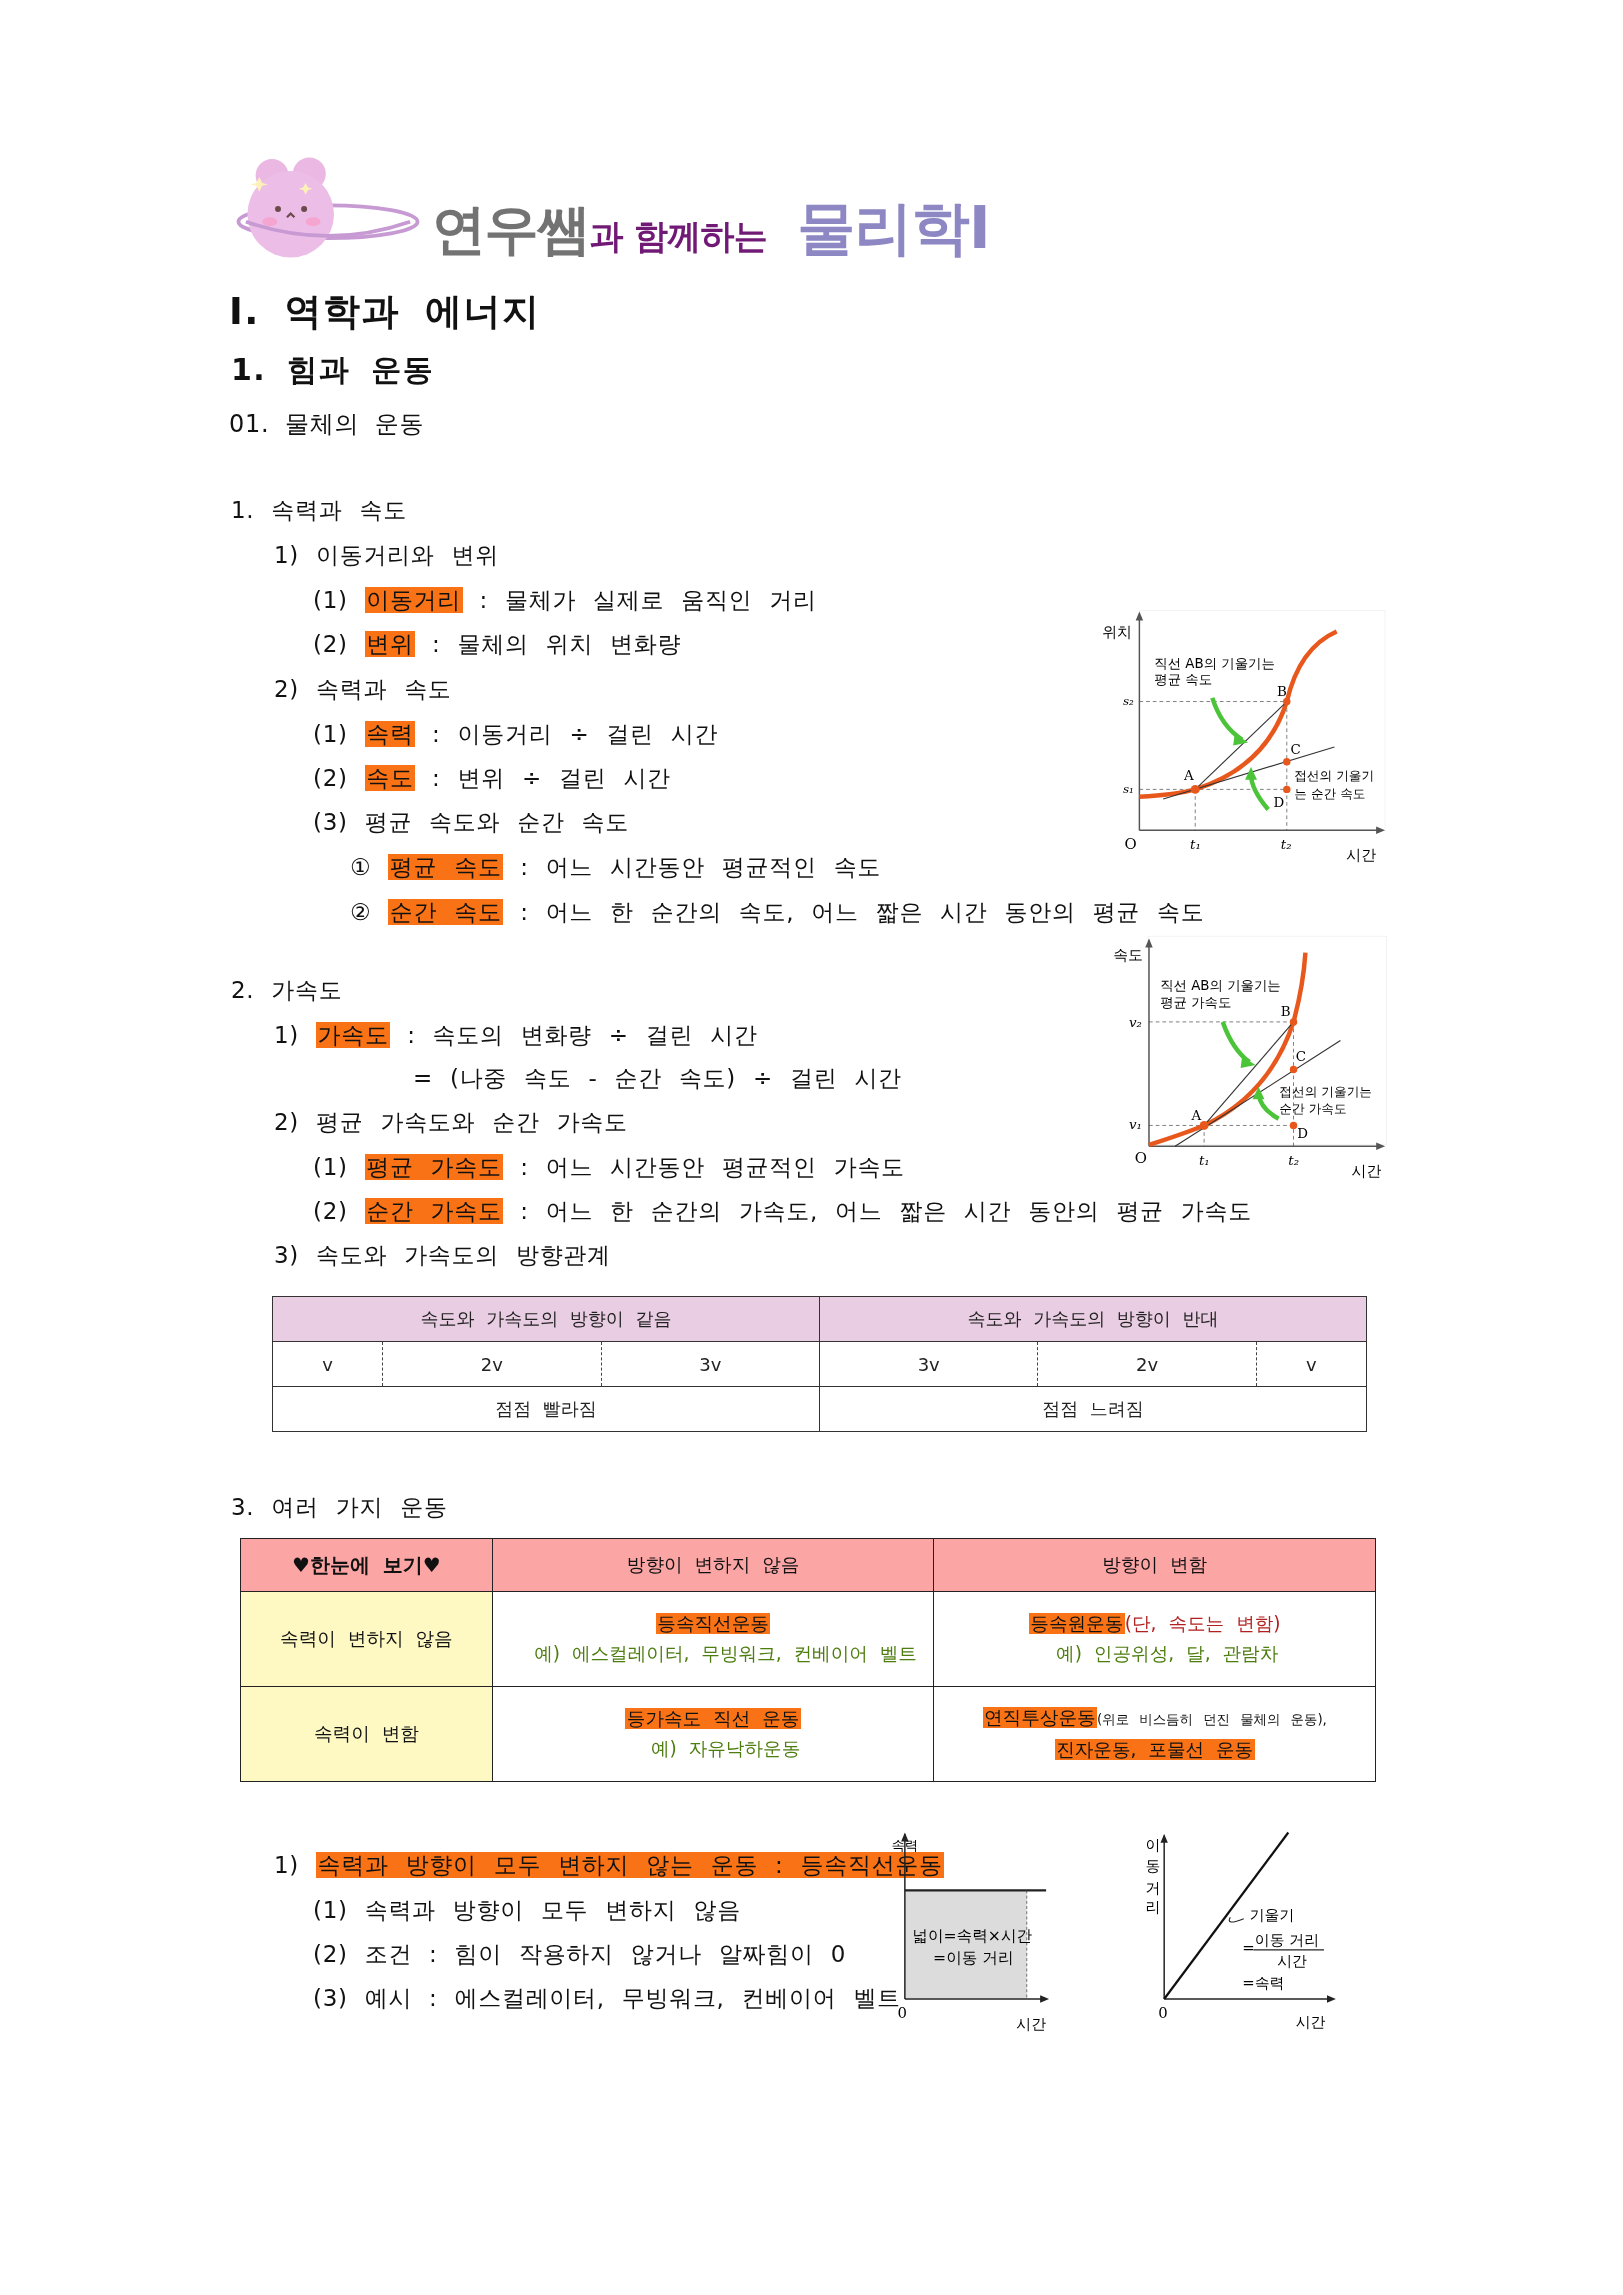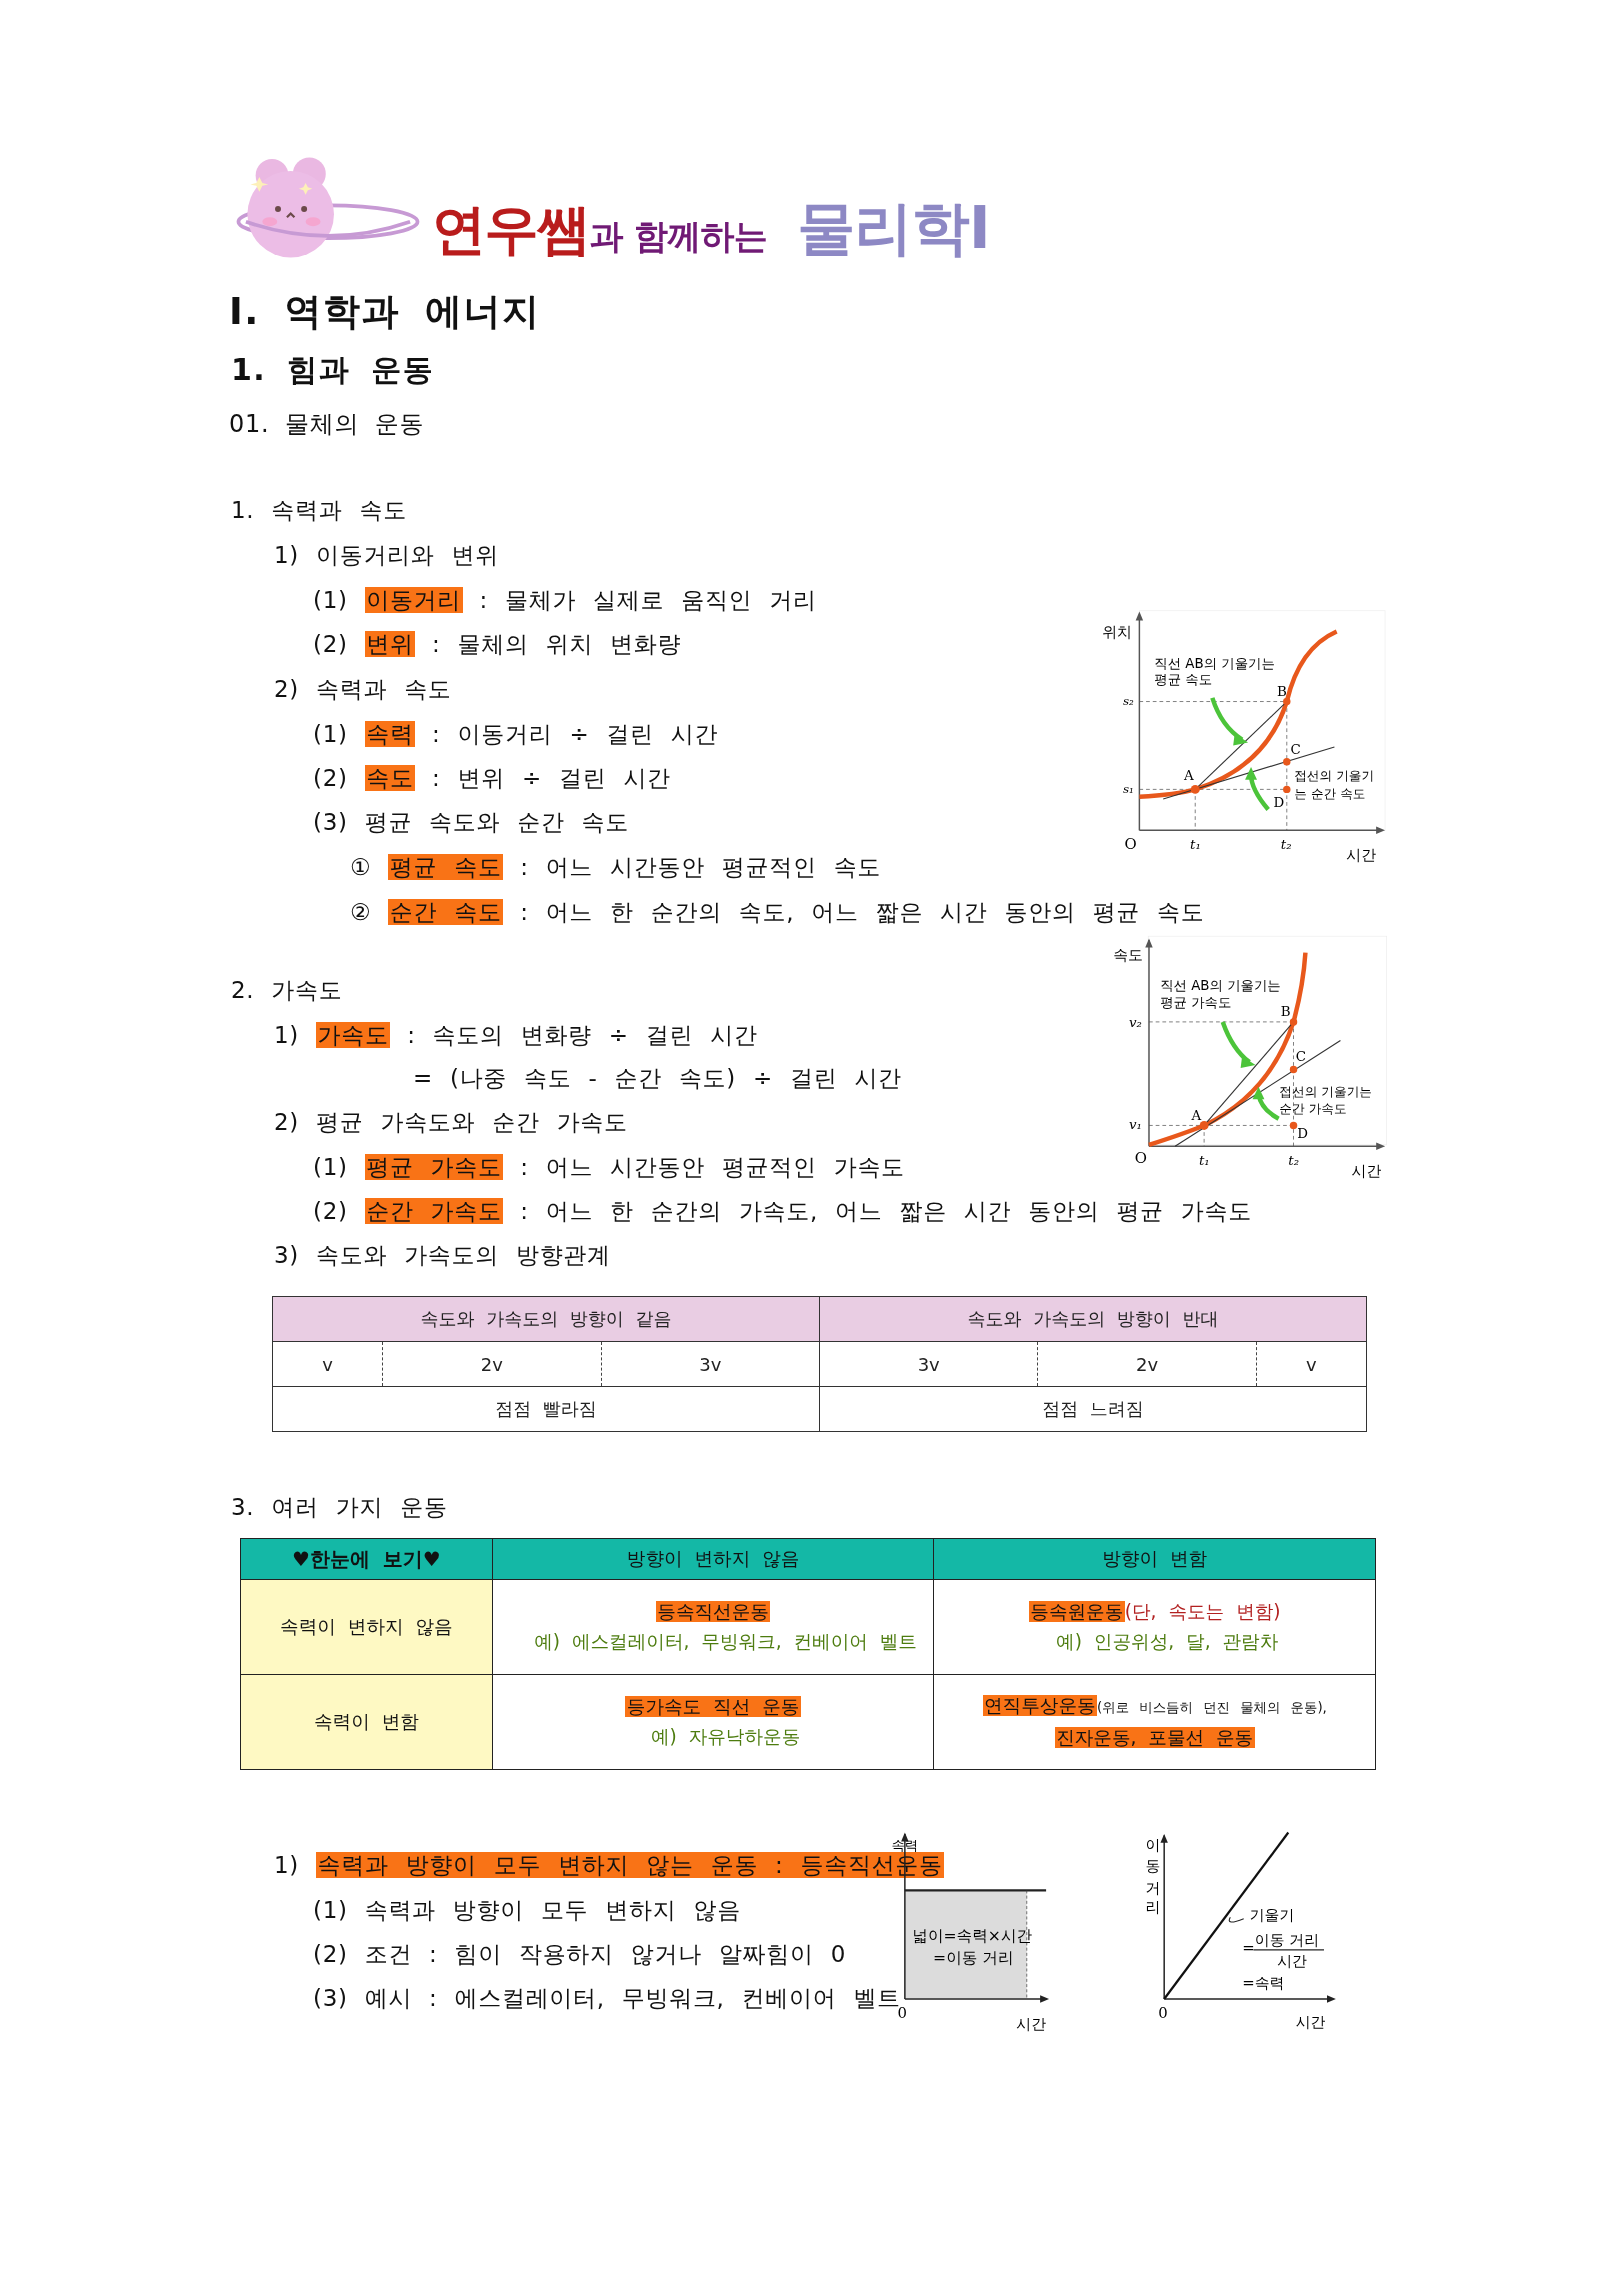--- a/index.html
+++ b/index.html
@@ -5,39 +5,39 @@
   * { box-sizing: border-box; margin: 0; padding: 0; }
   html, body { width: 1624px; height: 2295px; background: #ffffff; overflow: hidden; }
   body { position: relative; font-family: "DejaVu Sans", "Liberation Sans", sans-serif; color: #111; }
   .abs { position: absolute; }
   .hl { background: #f97316; padding: 0 1.5px; }
   .txt { font-size: 23px; letter-spacing: 0.7px; white-space: nowrap; line-height: 1.2; }
   .sp { word-spacing: 9px; }
 
   
   #banner { left: 231px; top: 153px; width: 692px; height: 112px; }
-  .b-pink { color: #b91c1c; font-weight: bold; font-size: 54px; letter-spacing: -1.5px; }
+  .b-pink { color: #737373; font-weight: bold; font-size: 54px; letter-spacing: -1.5px; }
   .b-gray { color: #701a75; font-weight: bold; font-size: 34px; letter-spacing: -0.7px; }
   .b-purple { color: #8d88c4; font-weight: bold; font-size: 58px; letter-spacing: -0.7px; }
 
   .h1 { font-size: 37px; font-weight: bold; letter-spacing: 1.5px; word-spacing: 10.4px; }
   .h2 { font-size: 30px; font-weight: bold; letter-spacing: 1.5px; word-spacing: 9px; }
   .h3 { font-size: 24px; letter-spacing: 0.7px; word-spacing: 7.4px; }
 
   
   table { border-collapse: collapse; position: absolute; }
   .t1 { left: 272px; top: 1296px; width: 1095px; }
   .t1 td { border: 1.5px solid #333; text-align: center; font-size: 18px; color: #222; height: 45px; word-spacing: 6px; }
   .t1 .head td { background: #e9cde3; }
   .t1 .dash { border-left: 1.5px dashed #444; }
   .t1 .nobr { border-right: none; }
 
   .t2 { left: 240px; top: 1538px; width: 1136px; }
   .t2 td { border: 1.5px solid #222; text-align: center; font-size: 18.6px; word-spacing: 6px; }
-  .t2 .head td { background: #14b8a6; height: 41px; }
+  .t2 .head td { background: #fca5a5; height: 53px; }
   .t2 .rowhead { background: #fef9c3; }
   .blue { color: #4d7c0f; padding-left: 25px; }
   .red { color: #b22020; }
   .small { font-size: 13.4px; }
   .t2 .row td { height: 95px; }
   .t2 .row td div { line-height: 30px; }
 
   svg text { font-family: "DejaVu Sans", sans-serif; }
   svg .serif { font-family: "DejaVu Serif", serif; }
 </style>

